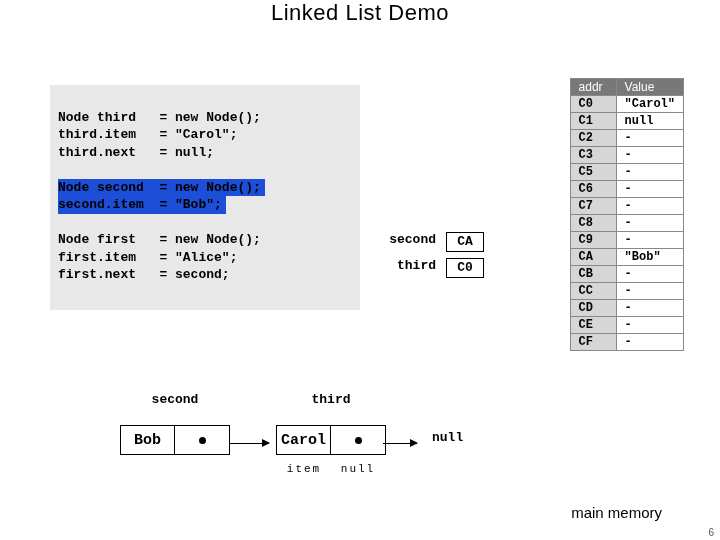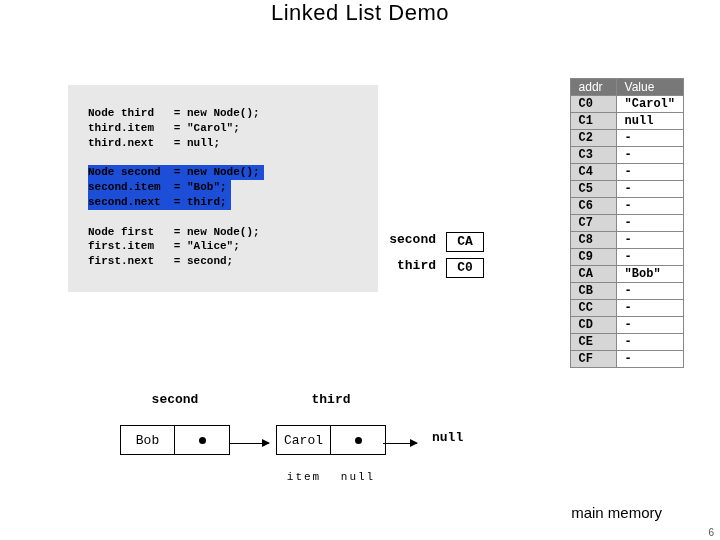--- a/index.html
+++ b/index.html
@@ -19,26 +19,25 @@
     padding-top: 0;
     letter-spacing: 0.5px;
   }
   .code-block {
     position: absolute;
     left: 50px;
     top: 85px;
     width: 310px;
     background: #e8e8e8;
     font-family: "Courier New", Courier, monospace;
-    font-size: 11px;
+    font-size: 13px;
     font-weight: bold;
     line-height: 1.35;
-    padding: 6px 8px 8px 20px;
+    padding: 6px 8px 8px 8px;
     white-space: pre;
-    margin-left: 18px;
   }
   .code-line { display: block; }
   .hl {
     background: #1d4ed8;
     display: inline-block;
     padding-right: 4px;
   }
   .ptrs {
     position: absolute;
     left: 380px;
@@ -99,32 +98,32 @@
     border: 1px solid #000;
   }
   .cell {
     width: 54px;
     height: 28px;
     border-right: 1px solid #000;
     display: flex;
     align-items: center;
     justify-content: center;
     font-family: "Courier New", monospace;
-    font-weight: normal;
-    font-size: 13px;
+    font-weight: bold;
+    font-size: 15px;
   }
   .cell:last-child { border-right: none; }
   .dot {
     width: 7px; height: 7px; background: #000; border-radius: 50%;
   }
   .sub-labels {
     display: flex;
     font-family: "Courier New", monospace;
     font-size: 11px;
-    margin-top: 16px;
+    margin-top: 8px;
     align-items: flex-end;
   }
   .sub-labels span { width: 54px; text-align: center; letter-spacing: 2px; }
   .null-label {
     font-family: "Courier New", monospace;
     font-weight: bold;
     font-size: 13px;
     margin-top: 38px;
   }
   .arrow {
@@ -149,21 +148,21 @@
     color: #555;
   }
 </style>
 </head>
 <body>
 
 <div class="title">Linked List Demo</div>
 
 <div class="code-block">
 <span class="code-line">Node third   = new Node();</span><span class="code-line">third.item   = "Carol";</span><span class="code-line">third.next   = null;</span>
-<span class="code-line"><span class="hl">Node second  = new Node();</span></span><span class="code-line"><span class="hl">second.item  = "Bob";</span></span><span class="code-line"><span class="hl">second.next  = third;</span></span>
+<span class="code-line"><span class="hl">Node second  = new Node();</span></span><span class="code-line"><span class="hl">second.item  = "Bob";</span></span>
 <span class="code-line">Node first   = new Node();</span><span class="code-line">first.item   = "Alice";</span><span class="code-line">first.next   = second;</span>
 </div>
 
 <div class="ptrs">
   <div class="ptr-row">
     <div class="ptr-name">second</div>
     <div class="ptr-box">CA</div>
   </div>
   <div class="ptr-row">
     <div class="ptr-name">third</div>
@@ -186,24 +185,20 @@
       <tr>
         <td class="addr">C1</td>
         <td class="val">null</td>
       </tr>
       <tr>
         <td class="addr">C2</td>
         <td class="val">-</td>
       </tr>
       <tr>
         <td class="addr">C3</td>
-        <td class="val">-</td>
-      </tr>
-      <tr>
-        <td class="addr">C4</td>
         <td class="val">-</td>
       </tr>
       <tr>
         <td class="addr">C5</td>
         <td class="val">-</td>
       </tr>
       <tr>
         <td class="addr">C6</td>
         <td class="val">-</td>
       </tr>

